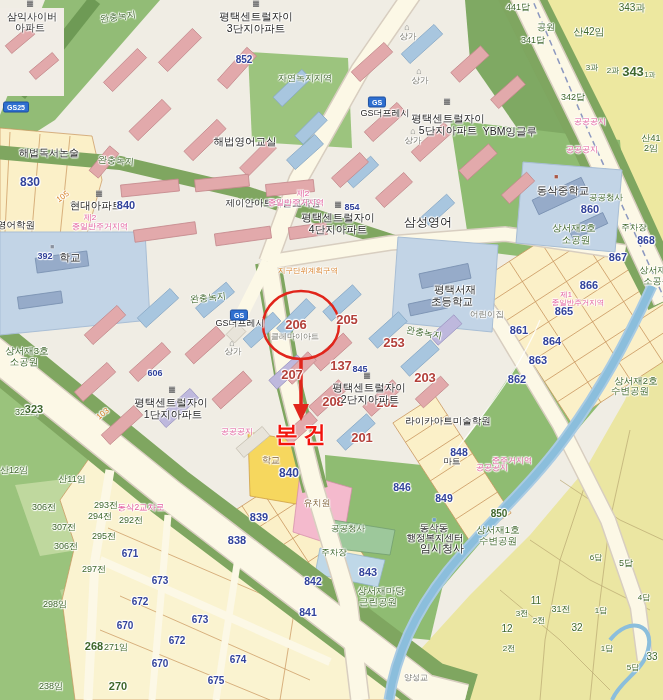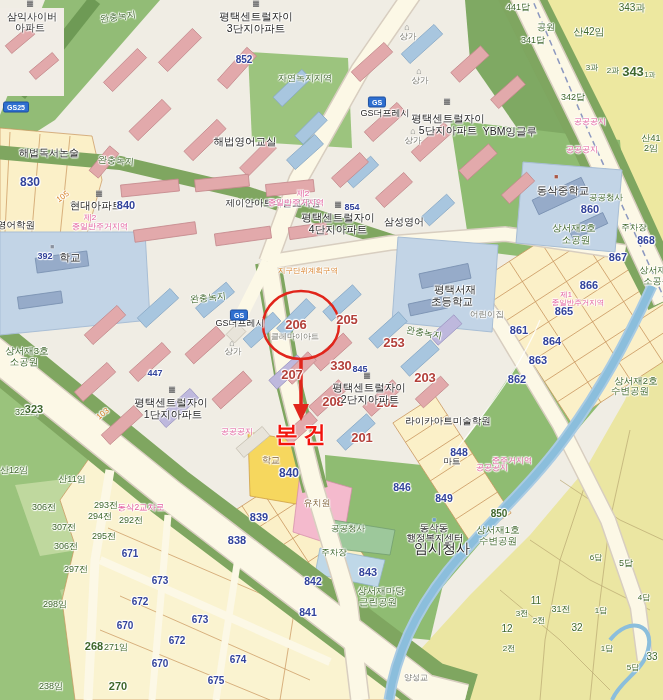--- a/index.html
+++ b/index.html
@@ -263,21 +263,21 @@
       <span class="lbl blu" style="left: 126px; top: 205px; font-size: 11px;">840</span>
       <span class="lbl pnk" style="left: 90px; top: 218px; font-size: 8px;">제2</span>
       <span class="lbl pnk" style="left: 100px; top: 227px; font-size: 8px;">종일반주거지역</span>
       <span class="lbl blk" style="left: 16px; top: 225px; font-size: 9.5px;">영어학원</span>
       <span class="lbl blk" style="left: 273px; top: 203px; font-size: 9.5px;">제이안아트미술교육원</span>
       <span class="lbl pnk" style="left: 303px; top: 194px; font-size: 8px;">제2</span>
       <span class="lbl pnk" style="left: 296px; top: 203px; font-size: 8px;">종일반주거지역</span>
       <span class="lbl blu" style="left: 352px; top: 207px; font-size: 9px;">854</span>
       <span class="lbl blk" style="left: 338px; top: 217px; font-size: 10.5px;">평택센트럴자이</span>
       <span class="lbl blk" style="left: 338px; top: 229px; font-size: 10.5px;">4단지아파트</span>
-      <span class="lbl blk" style="left: 404px; top: 222px; font-size: 10px;">삼성영어</span>
+      <span class="lbl blk" style="left: 428px; top: 222px; font-size: 12px;">삼성영어</span>
       <span class="lbl blk" style="left: 563px; top: 190px; font-size: 10.5px;">동삭중학교</span>
       <span class="lbl grn" style="left: 606px; top: 197px; font-size: 8.5px;">공공청사</span>
       <span class="lbl blu" style="left: 590px; top: 209px; font-size: 11px;">860</span>
       <span class="lbl grn" style="left: 634px; top: 227px; font-size: 8.5px;">주차장</span>
       <span class="lbl blu" style="left: 646px; top: 240px; font-size: 10.5px;">868</span>
       <span class="lbl grn" style="left: 574px; top: 228px; font-size: 9.5px;">상서재2호</span>
       <span class="lbl grn" style="left: 576px; top: 240px; font-size: 9.5px;">소공원</span>
       <span class="lbl blu" style="left: 618px; top: 257px; font-size: 11px;">867</span>
       <span class="lbl blu" style="left: 589px; top: 285px; font-size: 11px;">866</span>
       <span class="lbl blu" style="left: 564px; top: 311px; font-size: 11px;">865</span>
@@ -293,31 +293,31 @@
       <span class="lbl blk" style="left: 452px; top: 301px; font-size: 10.5px;">초등학교</span>
       <span class="lbl gry" style="left: 487px; top: 314px; font-size: 8.5px;">어린이집</span>
       <span class="lbl grn" style="left: 208px; top: 298px; font-size: 9px; transform: translate(-50%, -50%) rotate(-6deg);">완충녹지</span>
       <span class="lbl grn" style="left: 424px; top: 333px; font-size: 9px; transform: translate(-50%, -50%) rotate(10deg);">완충녹지</span>
       <span class="lbl org" style="left: 308px; top: 271px; font-size: 7.5px;">지구단위계획구역</span>
       <span class="lbl blk" style="left: 240px; top: 323px; font-size: 9px;">GS더프레시</span>
       <span class="lbl gry" style="left: 233px; top: 351px; font-size: 8.5px;">상가</span>
       <span class="lbl red" style="left: 296px; top: 324px; font-size: 13px;">206</span>
       <span class="lbl red" style="left: 347px; top: 319px; font-size: 13px;">205</span>
       <span class="lbl red" style="left: 394px; top: 342px; font-size: 13px;">253</span>
-      <span class="lbl red" style="left: 341px; top: 365px; font-size: 13px;">330</span>
+      <span class="lbl red" style="left: 341px; top: 365px; font-size: 13px;">137</span>
       <span class="lbl red" style="left: 425px; top: 377px; font-size: 13px;">203</span>
       <span class="lbl red" style="left: 292px; top: 374px; font-size: 13px;">207</span>
       <span class="lbl red" style="left: 333px; top: 401px; font-size: 13px;">208</span>
       <span class="lbl red" style="left: 387px; top: 402px; font-size: 13px;">202</span>
       <span class="lbl red" style="left: 362px; top: 437px; font-size: 13px;">201</span>
       <span class="lbl gry" style="left: 295px; top: 337px; font-size: 8px;">클레마이아트</span>
       <span class="lbl blu" style="left: 360px; top: 369px; font-size: 9px;">845</span>
       <span class="lbl blk" style="left: 369px; top: 387px; font-size: 10.5px;">평택센트럴자이</span>
       <span class="lbl blk" style="left: 370px; top: 399px; font-size: 10.5px;">2단지아파트</span>
-      <span class="lbl blu" style="left: 155px; top: 373px; font-size: 9px;">447</span>
+      <span class="lbl blu" style="left: 155px; top: 373px; font-size: 9px;">606</span>
       <span class="lbl blk" style="left: 171px; top: 402px; font-size: 10.5px;">평택센트럴자이</span>
       <span class="lbl blk" style="left: 173px; top: 414px; font-size: 10.5px;">1단지아파트</span>
       <span class="lbl grn" style="left: 27px; top: 351px; font-size: 9.5px;">상서재3호</span>
       <span class="lbl grn" style="left: 24px; top: 362px; font-size: 9.5px;">소공원</span>
       <span class="lbl grn" style="left: 27px; top: 412px; font-size: 9px;">322과</span>
       <span class="lbl grn" style="left: 34px; top: 409px; font-size: 11px; font-weight: 700;">323</span>
       <span class="lbl blk" style="left: 448px; top: 421px; font-size: 9.5px;">라이카아트미술학원</span>
       <span class="lbl pnk" style="left: 237px; top: 432px; font-size: 8px;">공공공지</span>
       <span class="lbl pnk" style="left: 492px; top: 468px; font-size: 8px;">공공공지</span>
       <span class="lbl blk" style="left: 452px; top: 461px; font-size: 8.5px;">마트</span>
@@ -325,38 +325,38 @@
       <span class="lbl brn" style="left: 271px; top: 460px; font-size: 9px;">학교</span>
       <span class="lbl blu" style="left: 289px; top: 473px; font-size: 12px;">840</span>
       <span class="lbl brn" style="left: 317px; top: 503px; font-size: 9px;">유치원</span>
       <span class="lbl blu" style="left: 402px; top: 487px; font-size: 10.5px;">846</span>
       <span class="lbl blu" style="left: 459px; top: 452px; font-size: 10.5px;">848</span>
       <span class="lbl blu" style="left: 444px; top: 498px; font-size: 10.5px;">849</span>
       <span class="lbl grn" style="left: 348px; top: 528px; font-size: 8.5px;">공공청사</span>
       <span class="lbl grn" style="left: 334px; top: 552px; font-size: 8.5px;">주차장</span>
       <span class="lbl blk" style="left: 434px; top: 528px; font-size: 9.5px;">동삭동</span>
       <span class="lbl blk" style="left: 435px; top: 538px; font-size: 9.5px;">행정복지센터</span>
-      <span class="lbl blk" style="left: 434px; top: 548px; font-size: 14px; padding-left: 16px;">임시청사</span>
+      <span class="lbl blk" style="left: 434px; top: 548px; font-size: 11px; padding-left: 16px;">임시청사</span>
       <span class="lbl grn" style="left: 499px; top: 514px; font-size: 10px; font-weight: 700;">850</span>
       <span class="lbl grn" style="left: 498px; top: 530px; font-size: 9.5px;">상서재1호</span>
       <span class="lbl grn" style="left: 498px; top: 541px; font-size: 9.5px;">수변공원</span>
       <span class="lbl blu" style="left: 368px; top: 572px; font-size: 11px;">843</span>
       <span class="lbl grn" style="left: 381px; top: 591px; font-size: 9.5px;">상서재마당</span>
       <span class="lbl grn" style="left: 378px; top: 602px; font-size: 9.5px;">근린공원</span>
       <span class="lbl grn" style="left: 636px; top: 381px; font-size: 9.5px;">상서재2호</span>
       <span class="lbl grn" style="left: 630px; top: 391px; font-size: 9.5px;">수변공원</span>
       <span class="lbl pnk" style="left: 141px; top: 507px; font-size: 8.5px;">동삭2교차로</span>
       <span class="lbl grn" style="left: 106px; top: 505px; font-size: 9px;">293전</span>
       <span class="lbl grn" style="left: 100px; top: 516px; font-size: 9px;">294전</span>
       <span class="lbl grn" style="left: 131px; top: 520px; font-size: 9px;">292전</span>
       <span class="lbl grn" style="left: 64px; top: 527px; font-size: 9px;">307전</span>
       <span class="lbl grn" style="left: 104px; top: 536px; font-size: 9px;">295전</span>
       <span class="lbl grn" style="left: 44px; top: 507px; font-size: 9px;">306전</span>
       <span class="lbl grn" style="left: 66px; top: 546px; font-size: 9px;">306전</span>
-      <span class="lbl grn" style="left: 76px; top: 569px; font-size: 9px;">297전</span>
+      <span class="lbl grn" style="left: 94px; top: 569px; font-size: 9px;">297전</span>
       <span class="lbl grn" style="left: 55px; top: 604px; font-size: 9px;">298임</span>
       <span class="lbl grn" style="left: 94px; top: 646px; font-size: 11px; font-weight: 700;">268</span>
       <span class="lbl grn" style="left: 116px; top: 647px; font-size: 9px;">271임</span>
       <span class="lbl grn" style="left: 118px; top: 686px; font-size: 11px; font-weight: 700;">270</span>
       <span class="lbl grn" style="left: 51px; top: 686px; font-size: 9px;">238임</span>
       <span class="lbl grn" style="left: 72px; top: 479px; font-size: 9px;">산11임</span>
       <span class="lbl grn" style="left: 14px; top: 470px; font-size: 9px;">산12임</span>
       <span class="lbl blu" style="left: 130px; top: 554px; font-size: 10px;">671</span>
       <span class="lbl blu" style="left: 160px; top: 581px; font-size: 10px;">673</span>
       <span class="lbl blu" style="left: 140px; top: 602px; font-size: 10px;">672</span>

